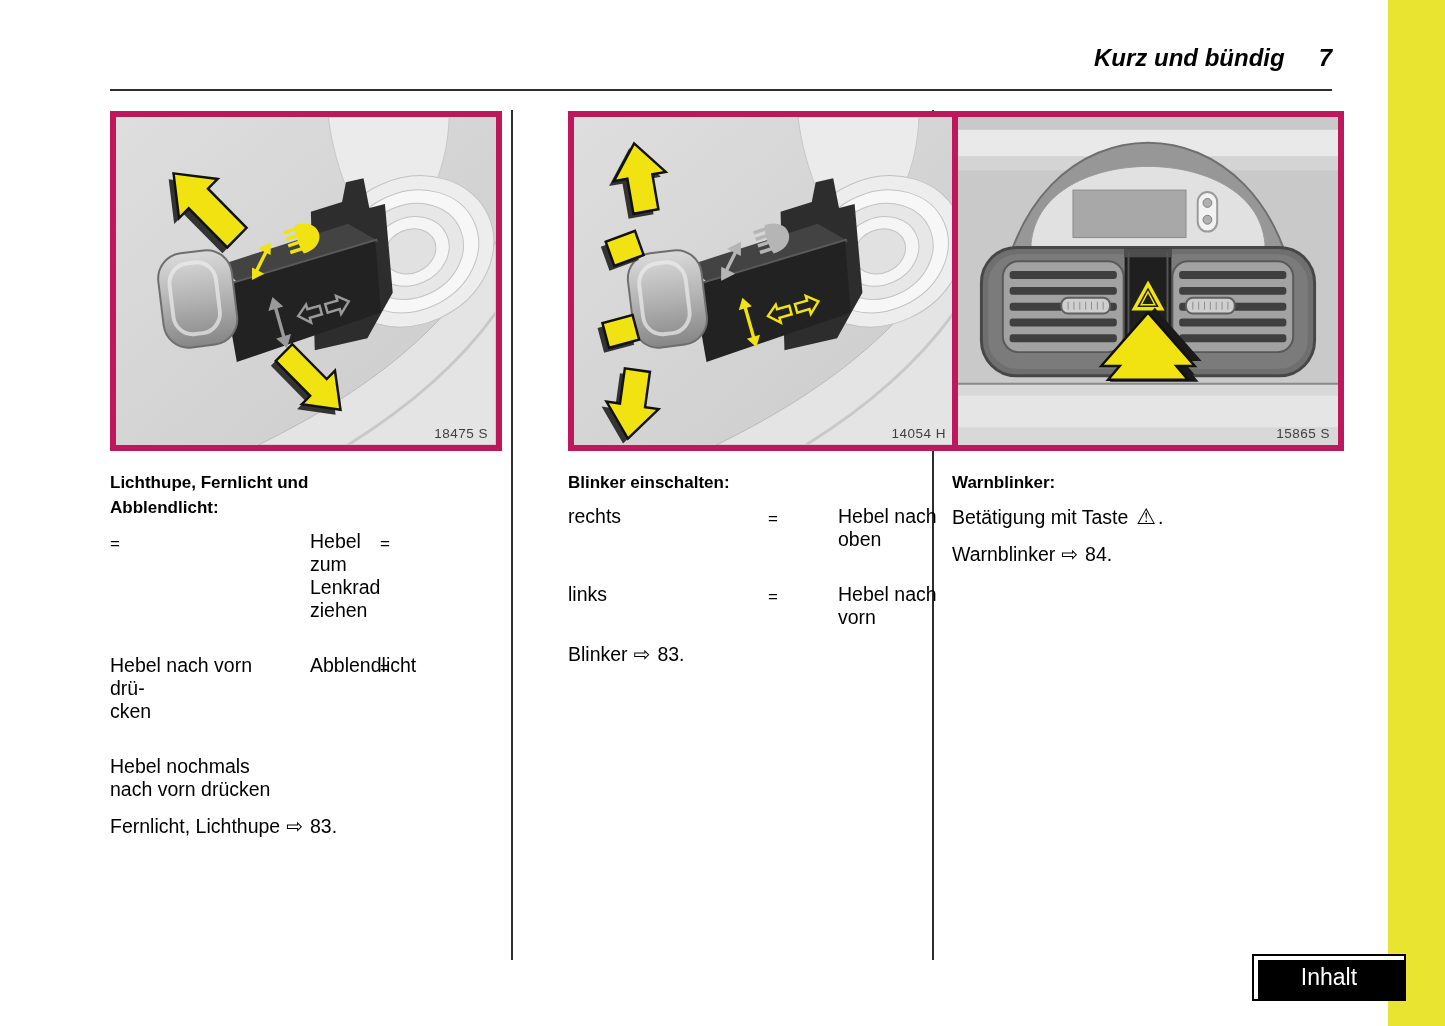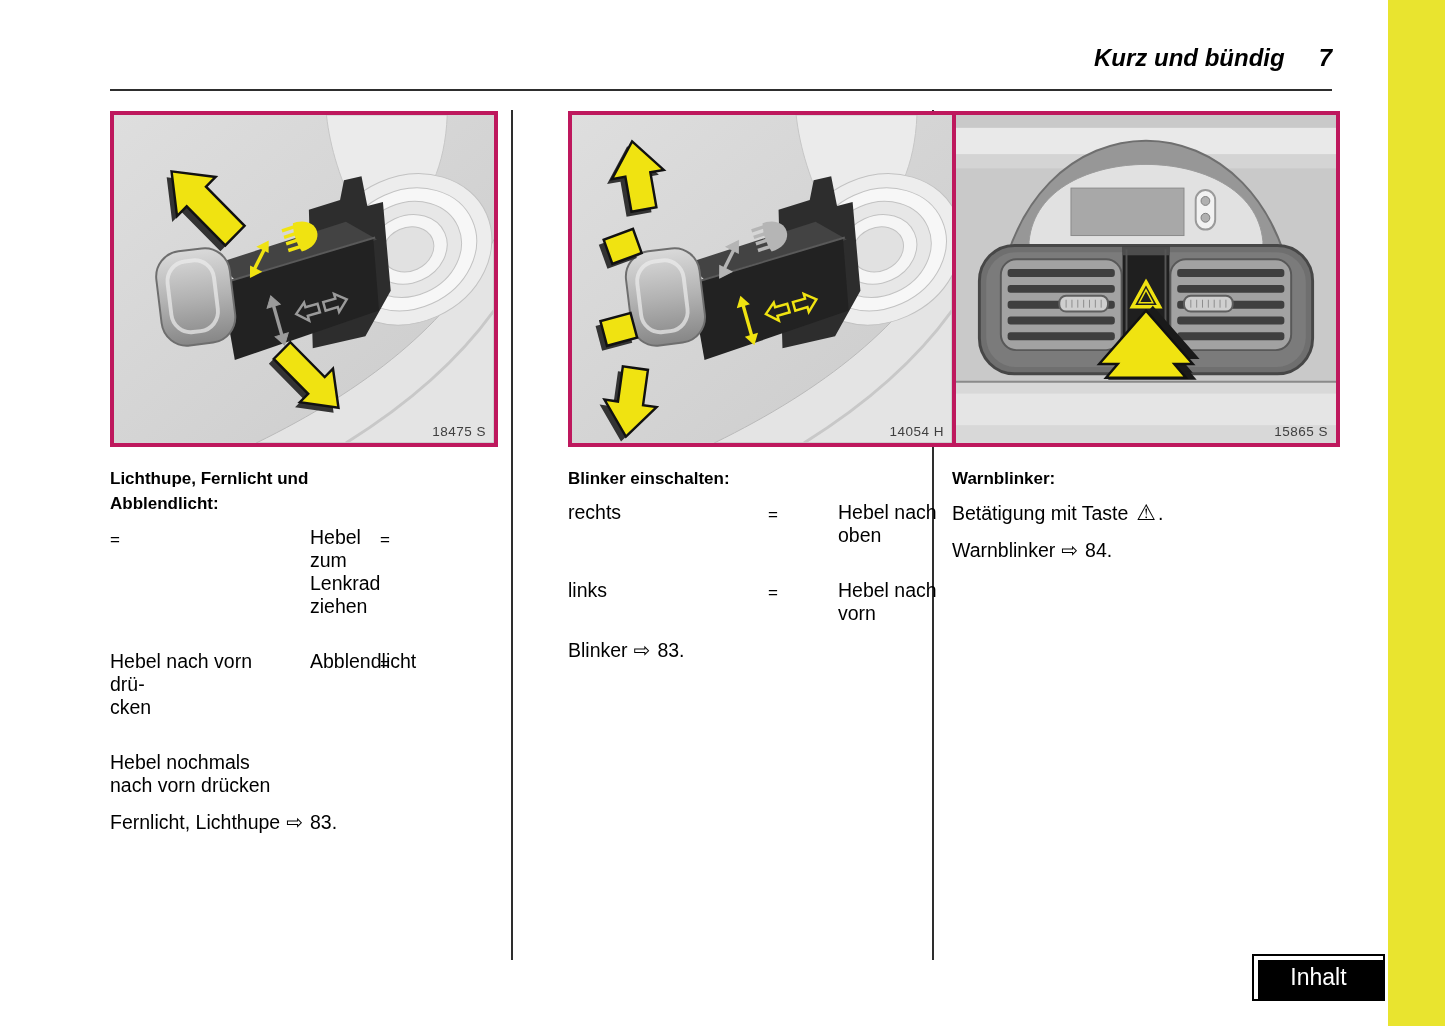--- a/index.html
+++ b/index.html
@@ -22,21 +22,21 @@
   .vdiv{position:absolute;top:110px;height:850px;width:0;border-left:2px solid #2e2e2e;}
   .vdiv.d1{left:511px;}
   .vdiv.d2{left:932px;}
   
   .col{position:absolute;top:111px;width:384px;}
   .col.c1{left:110px;}
   .col.c2{left:548px;margin-left:20px;}
   .col.c3{left:952px;}
   .figure{
     position:relative;width:380px;height:328px;
-    border:4px solid #be185d;background:#d5d5d5;
+    border:6px solid #be185d;background:#d5d5d5;
   }
   .figure svg{display:block;width:100%;height:100%;}
   .fig-caption{
     position:absolute;right:8px;bottom:4px;
     font-size:13.5px;color:#3f3f3f;letter-spacing:0.5px;
   }
   .col-text{padding-top:19px;}
   .col-heading{
     font-size:17px;font-weight:bold;line-height:25px;
     margin:0 0 10px 0;white-space:pre-line;
@@ -50,21 +50,21 @@
   .body-line,.footnote{
     font-size:19.5px;line-height:24px;display:flex;align-items:baseline;
   }
   .body-line{margin-top:2px;align-items:flex-end;}
   .footnote{margin-top:13px;}
   .ref-arrow{font-size:20px;margin:0 7px 0 6px;}
   .warn-glyph{font-size:22px;margin:0 2px 0 8px;}
   
   .page-edge-bar{position:absolute;top:0;right:0;width:57px;height:1026px;}
   .inhalt-button{
-    position:absolute;left:1252px;top:954px;width:133px;height:47px;
+    position:absolute;left:1252px;top:954px;width:154px;height:47px;
     background:#000;border:2px solid #000;box-sizing:border-box;
     box-shadow:inset 4px 4px 0 #fff;
     color:#fff;font-size:23px;
     display:flex;align-items:center;justify-content:center;
     cursor:pointer;
   }
   
   .y{fill:var(--accent);}
   .yS{stroke:var(--accent);}
 </style>

